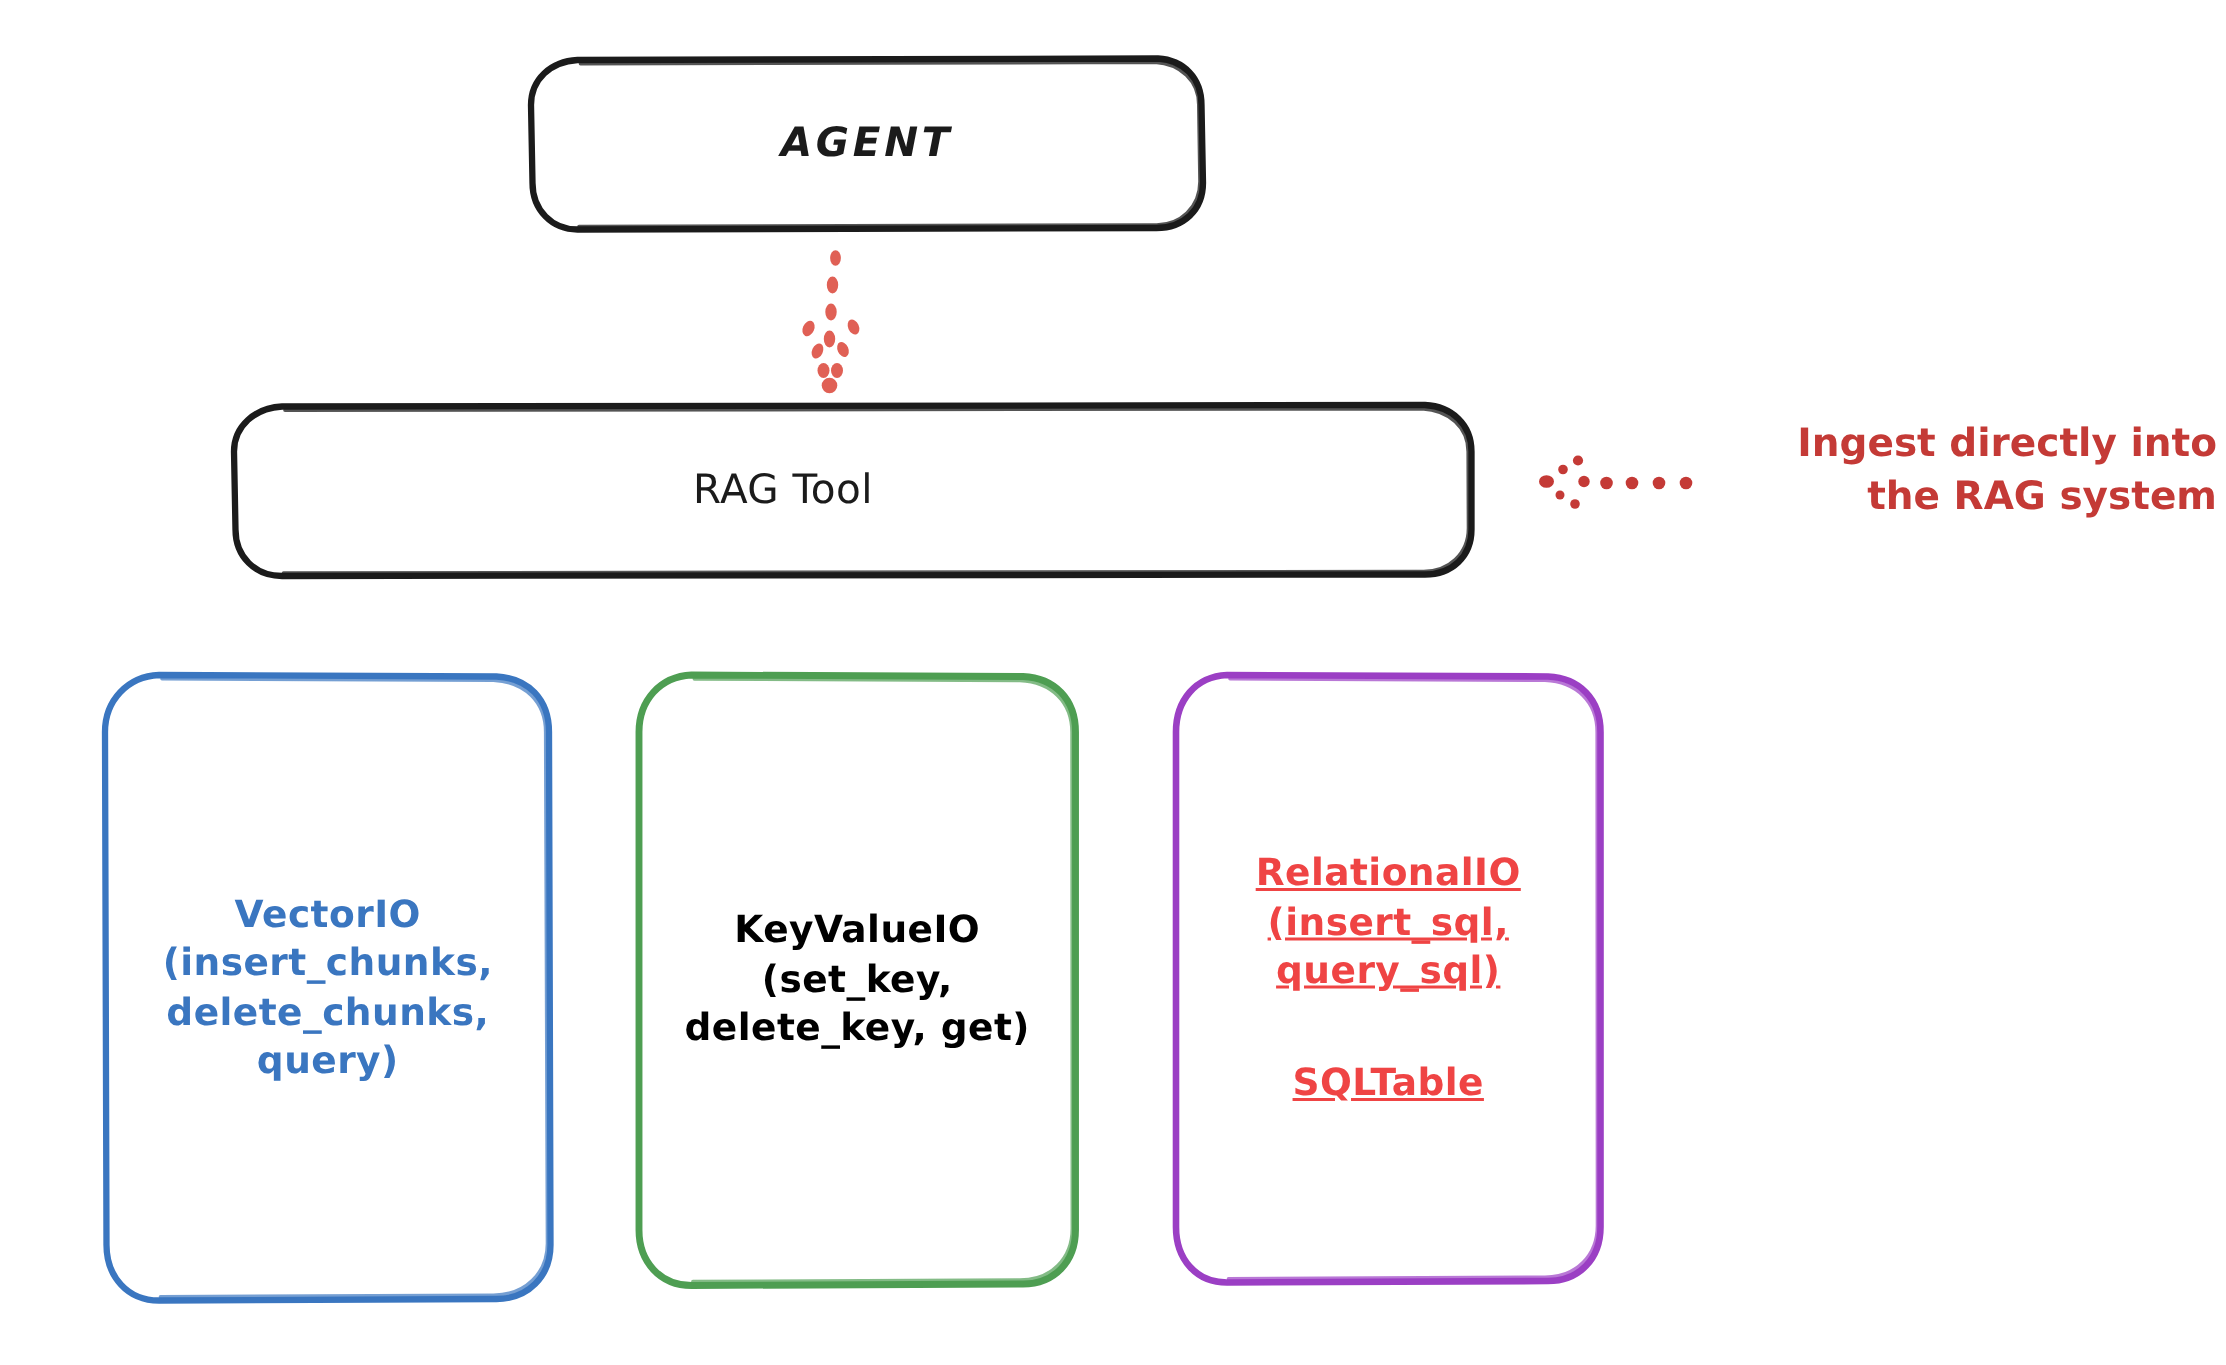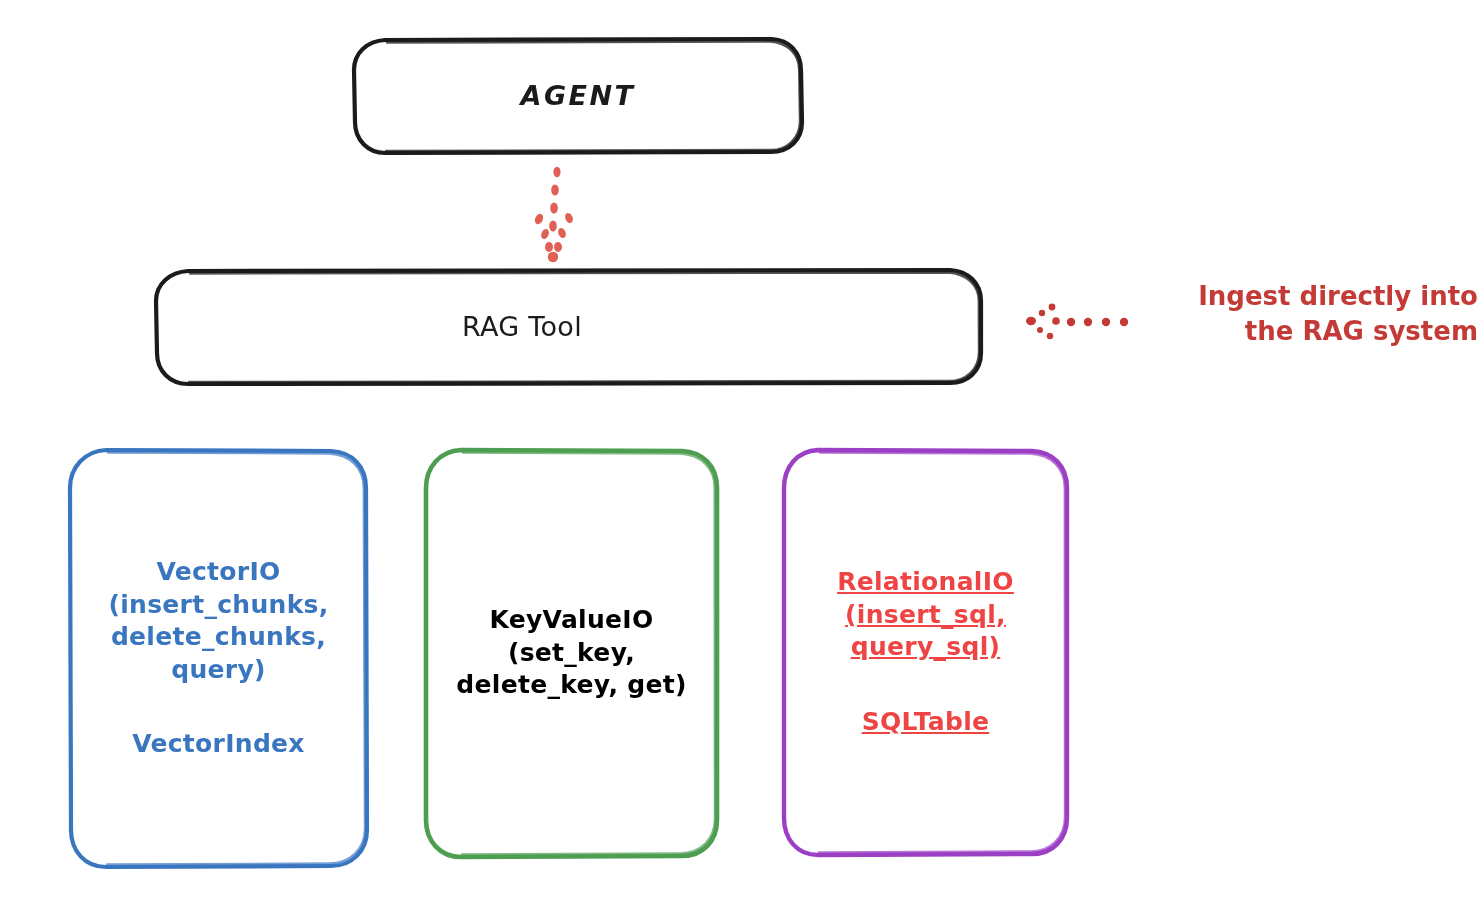--- a/index.html
+++ b/index.html
@@ -271,21 +271,20 @@
 
   <div class="node" id="ragtool-node">
     <span class="label">RAG Tool</span>
   </div>
 
   <div class="node provider" id="vectorio-node">
     <span class="label">VectorIO
 (insert_chunks,
 delete_chunks,
 query)</span>
-    <span class="label secondary">VectorIndex</span>
   </div>
 
   <div class="node provider" id="keyvalueio-node">
     <span class="label">KeyValueIO
 (set_key,
 delete_key, get)</span>
   </div>
 
   <div class="node provider" id="relationalio-node">
     <span class="label">RelationalIO

